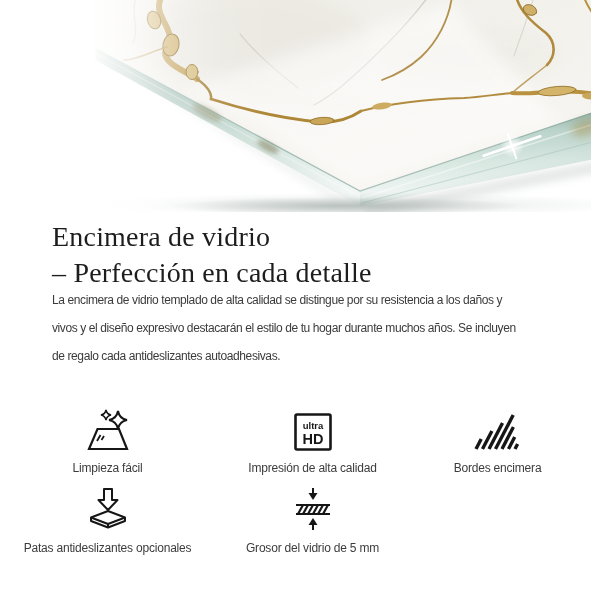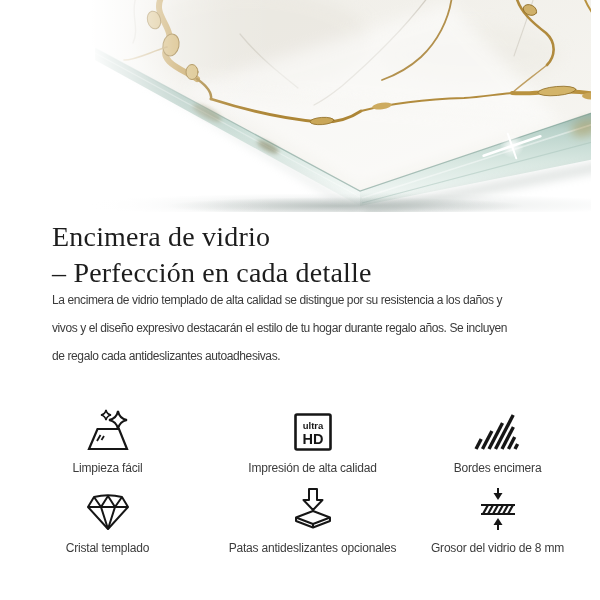--- a/index.html
+++ b/index.html
@@ -138,21 +138,21 @@
     <rect x="0" y="0" width="600" height="212" fill="url(#fadeG)"></rect>
   </svg>
 
   <h1 class="title">
     <span>Encimera de vidrio</span>
     <span>– Perfección en cada detalle</span>
   </h1>
 
   <div class="desc">
     <div>La encimera de vidrio templado de alta calidad se distingue por su resistencia a los daños y</div>
-    <div>vivos y el diseño expresivo destacarán el estilo de tu hogar durante regalo años. Se incluyen</div>
+    <div>vivos y el diseño expresivo destacarán el estilo de tu hogar durante muchos años. Se incluyen</div>
     <div>de regalo cada antideslizantes autoadhesivas.</div>
   </div>
 
   <div class="features">
 
     <div class="cell">
       <div class="icon-box">
         <svg width="48" height="44" viewBox="0 0 48 44" class="ic">
           <path d="M13.5,21 L35,21 L43,41 L5,41 Z" stroke-width="2.2"></path>
           <line x1="13" y1="33" x2="16.5" y2="27" stroke-width="1.8"></line>
@@ -183,30 +183,20 @@
           <line x1="15" y1="41" x2="28.5" y2="15"></line>
           <line x1="21.5" y1="41" x2="39.2" y2="7"></line>
           <line x1="28" y1="41" x2="39.4" y2="19"></line>
           <line x1="34.5" y1="41" x2="40.7" y2="29"></line>
           <line x1="41" y1="41" x2="43.6" y2="36"></line>
         </svg>
       </div>
       <div class="flabel">Bordes encimera</div>
     </div>
 
-    <div class="cell">
-      <div class="icon-box">
-        <svg width="46" height="40" viewBox="0 0 46 40" class="ic" stroke-linejoin="round">
-          <path d="M9,5 Q23,1.5 37,5 L43,15 L23,37 L3,15 Z"></path>
-          <line x1="3" y1="15" x2="43" y2="15"></line>
-          <path d="M9,5 L16,15 M37,5 L30,15 M23,4 L16,15 M23,4 L30,15 M16,15 L23,37 M30,15 L23,37"></path>
-        </svg>
-      </div>
-      <div class="flabel">Cristal templado</div>
-    </div>
 
     <div class="cell">
       <div class="icon-box">
         <svg width="44" height="46" viewBox="0 0 44 46" class="ic" stroke-linejoin="round">
           <path d="M22,25 L39,31.5 L22,38 L5,31.5 Z"></path>
           <path d="M5,31.5 L5,35 L22,41.5 L39,35 L39,31.5"></path>
           <line x1="22" y1="38" x2="22" y2="41.5"></line>
           <path d="M18,3 L26,3 L26,14 L31.5,14 L22,24 L12.5,14 L18,14 Z"></path>
         </svg>
       </div>
@@ -227,17 +217,17 @@
               <line x1="27" y1="28" x2="32" y2="19"></line>
               <line x1="32" y1="28" x2="37" y2="19"></line>
             </g>
             <line x1="22" y1="2" x2="22" y2="8"></line>
             <line x1="22" y1="44" x2="22" y2="38"></line>
           </g>
           <polygon points="17.5,7 26.5,7 22,14" fill="#161616"></polygon>
           <polygon points="17.5,39 26.5,39 22,32" fill="#161616"></polygon>
         </svg>
       </div>
-      <div class="flabel">Grosor del vidrio de 8 mm</div>
+      <div class="flabel">Grosor del vidrio de 5 mm</div>
     </div>
 
   </div>
 </div>
 
 </body></html>

